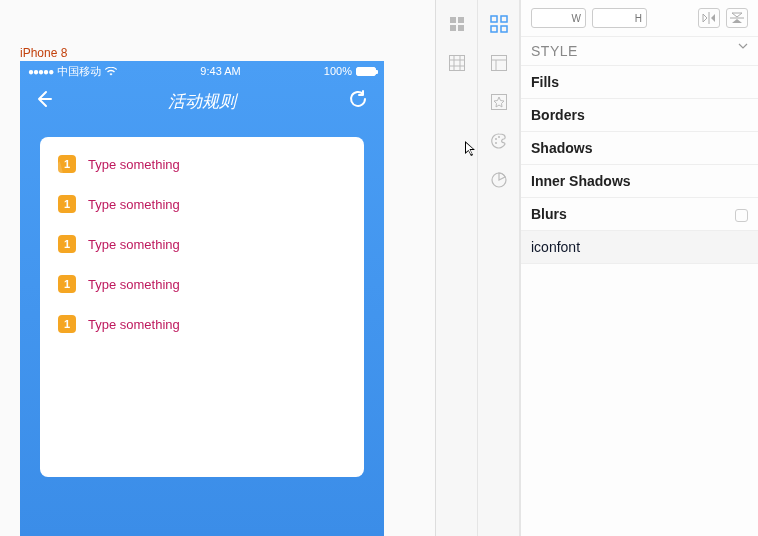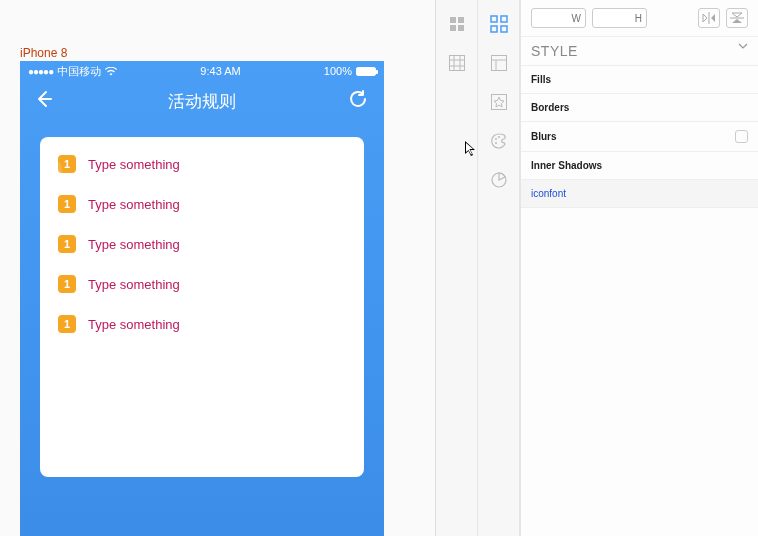--- a/index.html
+++ b/index.html
@@ -58,20 +58,21 @@
   border-radius: 0 1px 1px 0;
 }
 .battery-fill { background: #fff; height: 100%; width: 100%; }
 .nav-bar {
   height: 44px;
   display: flex;
   align-items: center;
   justify-content: flex-start;
   padding: 0 14px;
   color: #fff;
+  font-style: italic;
 }
 .nav-title { font-size: 17px; text-align: center; flex: 1; }
 .back-arrow, .refresh-icon { width: 22px; }
 .card {
   background: #fff;
   margin: 14px 20px 0;
   border-radius: 8px;
   padding: 18px 18px 8px;
   min-height: 340px;
 }
@@ -192,36 +193,36 @@
   align-items: flex-start;
   justify-content: space-between;
   padding: 6px 10px;
   font-size: 14px;
   letter-spacing: 0.5px;
   color: #888;
   border-bottom: 1px solid #eee;
 }
 .style-row {
   padding: 8px 10px;
-  font-size: 10px;
+  font-size: 14px;
   font-weight: 600;
   color: #222;
   border-bottom: 1px solid #eee;
   display: flex;
-  align-items: center;
+  align-items: flex-end;
   justify-content: space-between;
 }
 .style-row .chk {
   width: 13px; height: 13px;
   border: 1px solid #ccc;
   border-radius: 3px;
 }
 .style-row.sub {
   font-weight: 400;
-  color: #1d4ed8;
+  color: #0f172a;
   background: #f5f5f5;
 }
 .cursor {
   position: absolute;
   left: 465px; top: 141px;
   width: 12px; height: 16px;
   pointer-events: none;
 }
 </style>
 </head>
@@ -368,25 +369,28 @@
         <path d="M1 1 L5 5 L9 1" fill="none" stroke="#999" stroke-width="1.2"></path>
       </svg>
   </div>
   <div class="style-row">
     <span>Fills</span>
   </div>
   <div class="style-row">
     <span>Borders</span>
   </div>
   <div class="style-row">
+    <span>Shadows</span>
+  </div>
+  <div class="style-row">
+    <span>Inner Shadows</span>
+  </div>
+  <div class="style-row">
     <span>Blurs</span>
     <div class="chk"></div>
-  </div>
-  <div class="style-row">
-    <span>Inner Shadows</span>
   </div>
   <div class="style-row sub">
     <span>iconfont</span>
   </div>
 </div>
 
 <svg class="cursor" width="12" height="16" viewBox="0 0 12 16">
     <path d="M0 0 L0 13 L3.5 10 L6 15 L8 14 L5.5 9 L10 9 Z" fill="#000"></path>
     <path d="M1 2 L1 11 L3.5 9 L6 13.5 L7 13 L4.5 8 L8 8 Z" fill="#fff"></path>
   </svg>

